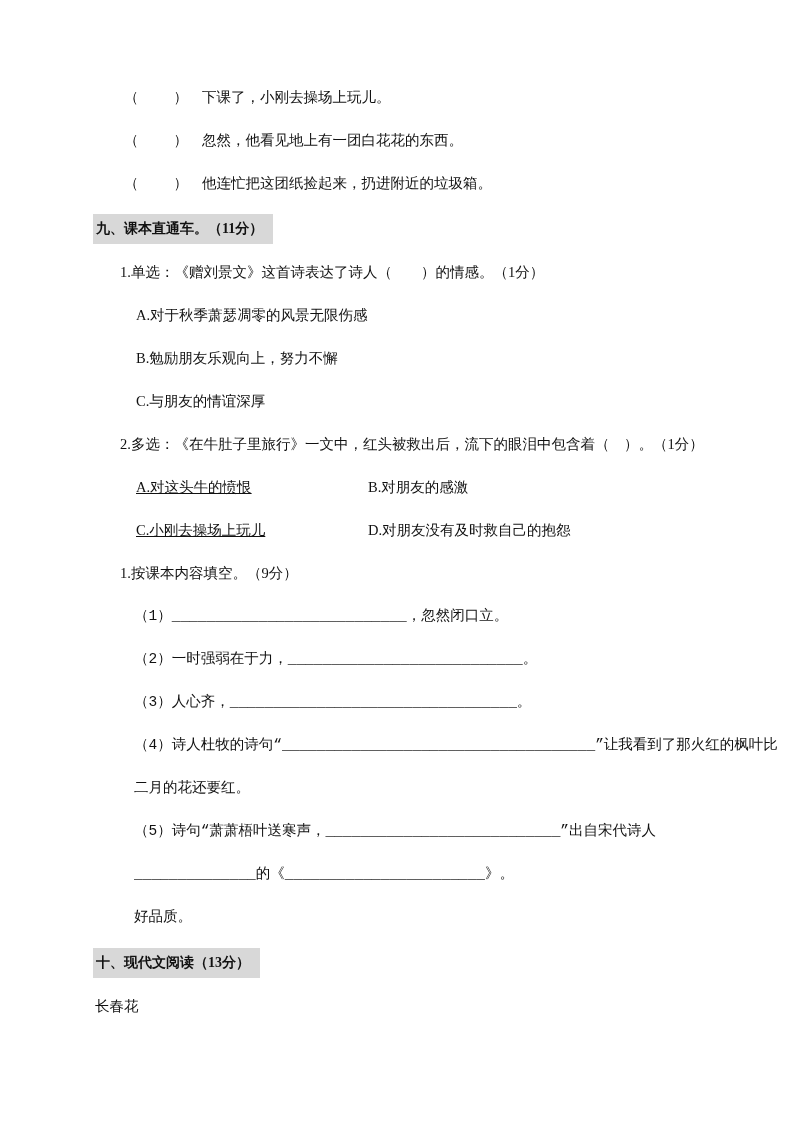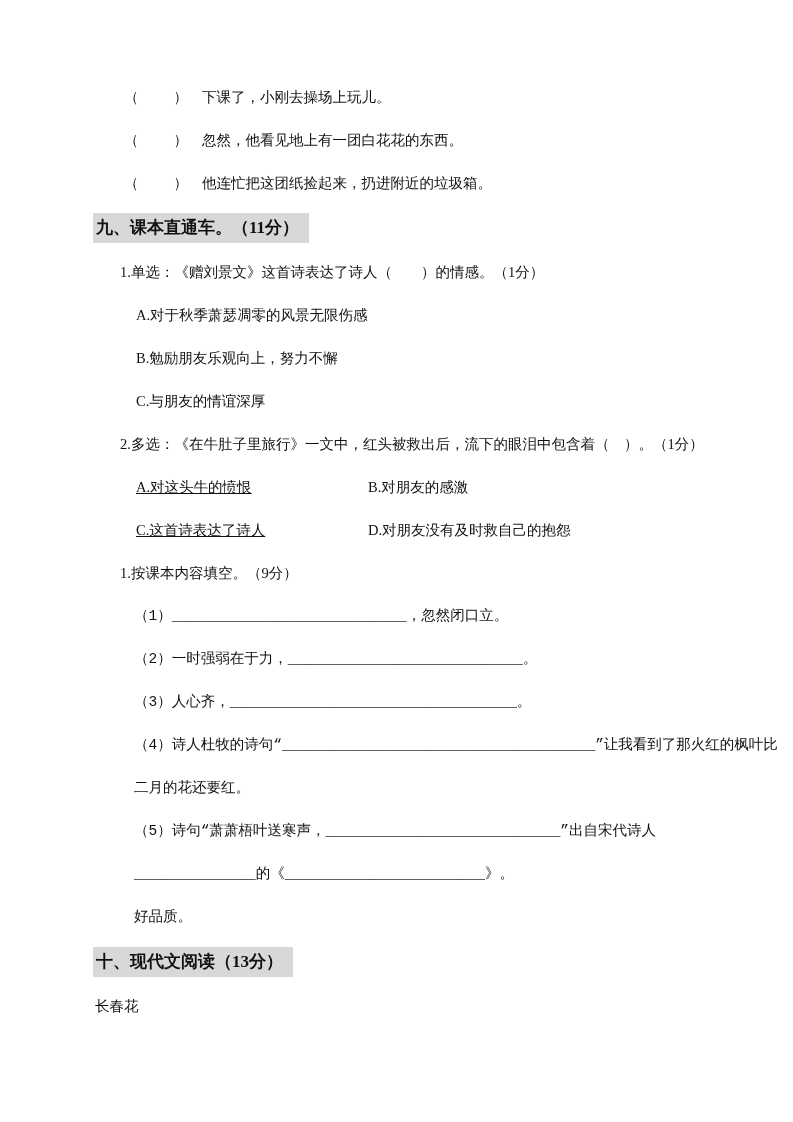--- a/index.html
+++ b/index.html
@@ -31,21 +31,21 @@
   .fill { padding-left: 39px; font-family: Liberation Mono, monospace; }
   .section-title {
     margin: 8px 0 8px 0;
     height: 30px;
     line-height: 30px;
   }
   .section-title .hl {
     display: inline-block;
     background: #d8d8d8;
     font-weight: bold;
-    font-size: 17px;
+    font-size: 14px;
     line-height: 26px;
     padding: 2px 10px 2px 3px;
     margin-left: -2px;
   }
   .center { padding-left: 0; }
 </style>
 </head>
 <body>
 
 <div class="page">
@@ -72,21 +72,21 @@
     <div class="line opt">B.勉励朋友乐观向上，努力不懈</div>
     <div class="line opt">C.与朋友的情谊深厚</div>
   </div>
 
   <div>
     <div class="line stem">2.多选：《在牛肚子里旅行》一文中，红头被救出后，流下的眼泪中包含着（　）。（1分）</div>
     <div class="line opt">
       <span class="col">A.对这头牛的愤恨</span><span>B.对朋友的感激</span>
     </div>
     <div class="line opt">
-      <span class="col">C.这首诗表达了诗人</span><span>D.对朋友没有及时救自己的抱怨</span>
+      <span class="col">C.小刚去操场上玩儿</span><span>D.对朋友没有及时救自己的抱怨</span>
     </div>
   </div>
 
   <div>
     <div class="line stem">1.按课本内容填空。（9分）</div>
     <div class="line fill">（1）___________________________，忽然闭口立。</div>
     <div class="line fill">（2）一时强弱在于力，___________________________。</div>
     <div class="line fill">（3）人心齐，_________________________________。</div>
     <div class="line fill">（4）诗人杜牧的诗句“____________________________________”让我看到了那火红的枫叶比</div>
     <div class="line fill">二月的花还要红。</div>

